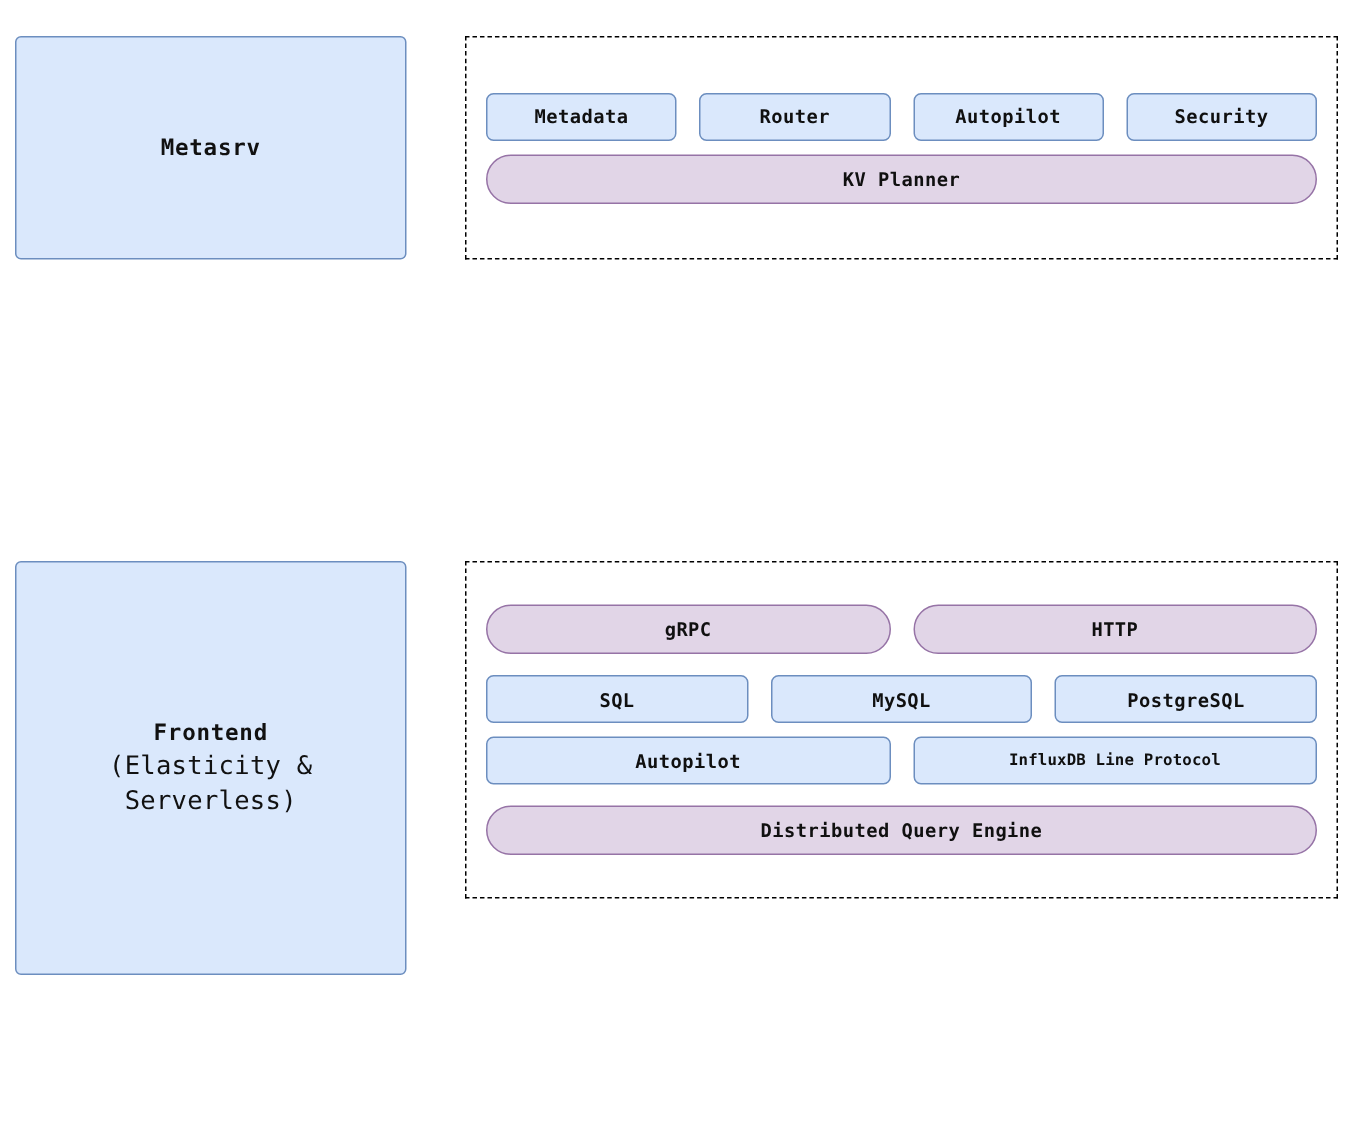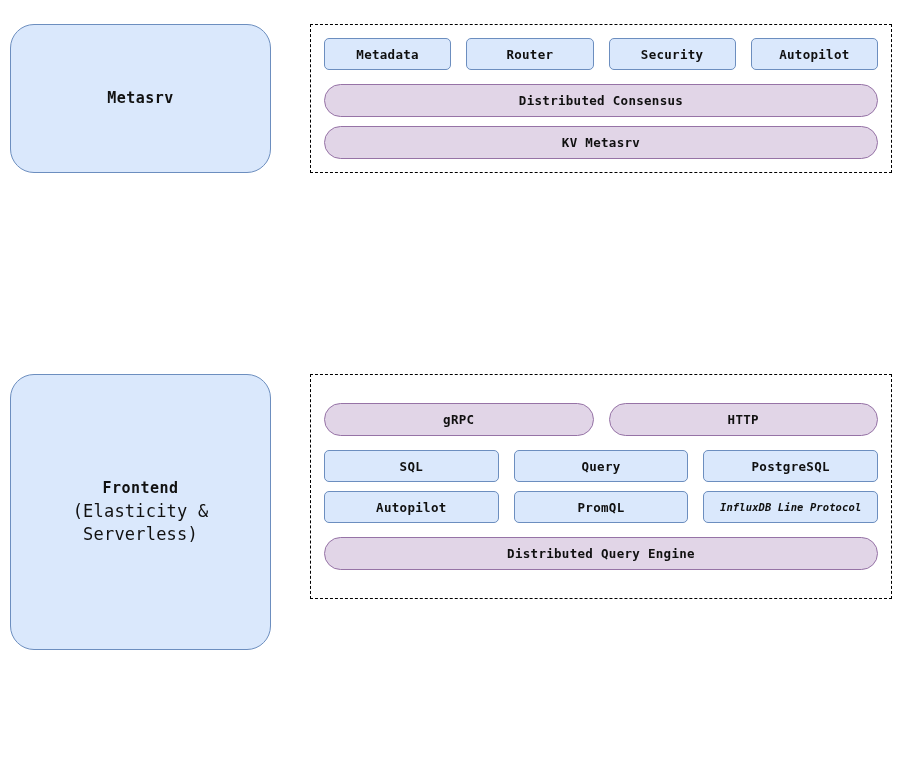--- a/index.html
+++ b/index.html
@@ -35,21 +35,21 @@
   .row-datanode  { top: 483px; height: 267px; }
 
   
   .side-card {
     position: absolute;
     left: 10px;
     width: 261px;
     box-sizing: border-box;
     background: #dae8fc;
     border: 1px solid #6c8ebf;
-    border-radius: 24px;
+    border-radius: 4px;
     display: flex;
     flex-direction: column;
     align-items: center;
     justify-content: center;
     text-align: center;
   }
   .side-card .title {
     font-size: 15px;
     font-weight: bold;
     letter-spacing: 0.5px;
@@ -110,21 +110,21 @@
     border-radius: 5px;
     color: #101010;
   }
   .node.purple {
     background: #e1d5e7;
     border: 1px solid #9673a6;
     border-radius: 17px;
     color: #101010;
     height: 33px;
   }
-  .node.small-text { font-size: 10.5px; letter-spacing: 0.1px; font-style: italic; }
+  .node.small-text { font-size: 10.5px; letter-spacing: 0.1px; }
 
   .flex1 { flex: 1 1 0; min-width: 0; }
 </style>
 </head>
 <body>
 
 <div id="diagram">
 
   <div class="row row-metasrv">
 
@@ -135,36 +135,31 @@
     <div class="panel" style="top:12px;height:149px;">
 
       <div class="band">
         <div class="node blue flex1">
           <span>Metadata</span>
         </div>
         <div class="node blue flex1">
           <span>Router</span>
         </div>
         <div class="node blue flex1">
+          <span>Autopilot</span>
+        </div>
+        <div class="node blue flex1">
           <span>Security</span>
         </div>
-        <div class="node blue flex1">
-          <span>Autopilot</span>
-        </div>
-      </div>
-
-      <div class="band gap-lg">
-        <div class="node purple flex1">
-          <span>Distributed Consensus</span>
-        </div>
-      </div>
-
-      <div class="band">
-        <div class="node purple flex1">
-          <span>KV Metasrv</span>
+      </div>
+
+
+      <div class="band">
+        <div class="node purple flex1">
+          <span>KV Planner</span>
         </div>
       </div>
 
     </div>
   </div>
 
   <div class="row row-frontend">
 
     <div class="side-card" style="top:187px;height:276px;">
       <div class="title">Frontend</div>
@@ -180,33 +175,30 @@
         <div class="node purple flex1">
           <span>HTTP</span>
         </div>
       </div>
 
       <div class="band gap-lg">
         <div class="node blue flex1">
           <span>SQL</span>
         </div>
         <div class="node blue flex1">
-          <span>Query</span>
+          <span>MySQL</span>
         </div>
         <div class="node blue flex1">
           <span>PostgreSQL</span>
         </div>
       </div>
 
       <div class="band">
         <div class="node blue flex1">
           <span>Autopilot</span>
-        </div>
-        <div class="node blue flex1">
-          <span>PromQL</span>
         </div>
         <div class="node blue flex1 small-text">
           <span>InfluxDB Line Protocol</span>
         </div>
       </div>
 
       <div class="band gap-lg">
         <div class="node purple flex1">
           <span>Distributed Query Engine</span>
         </div>

